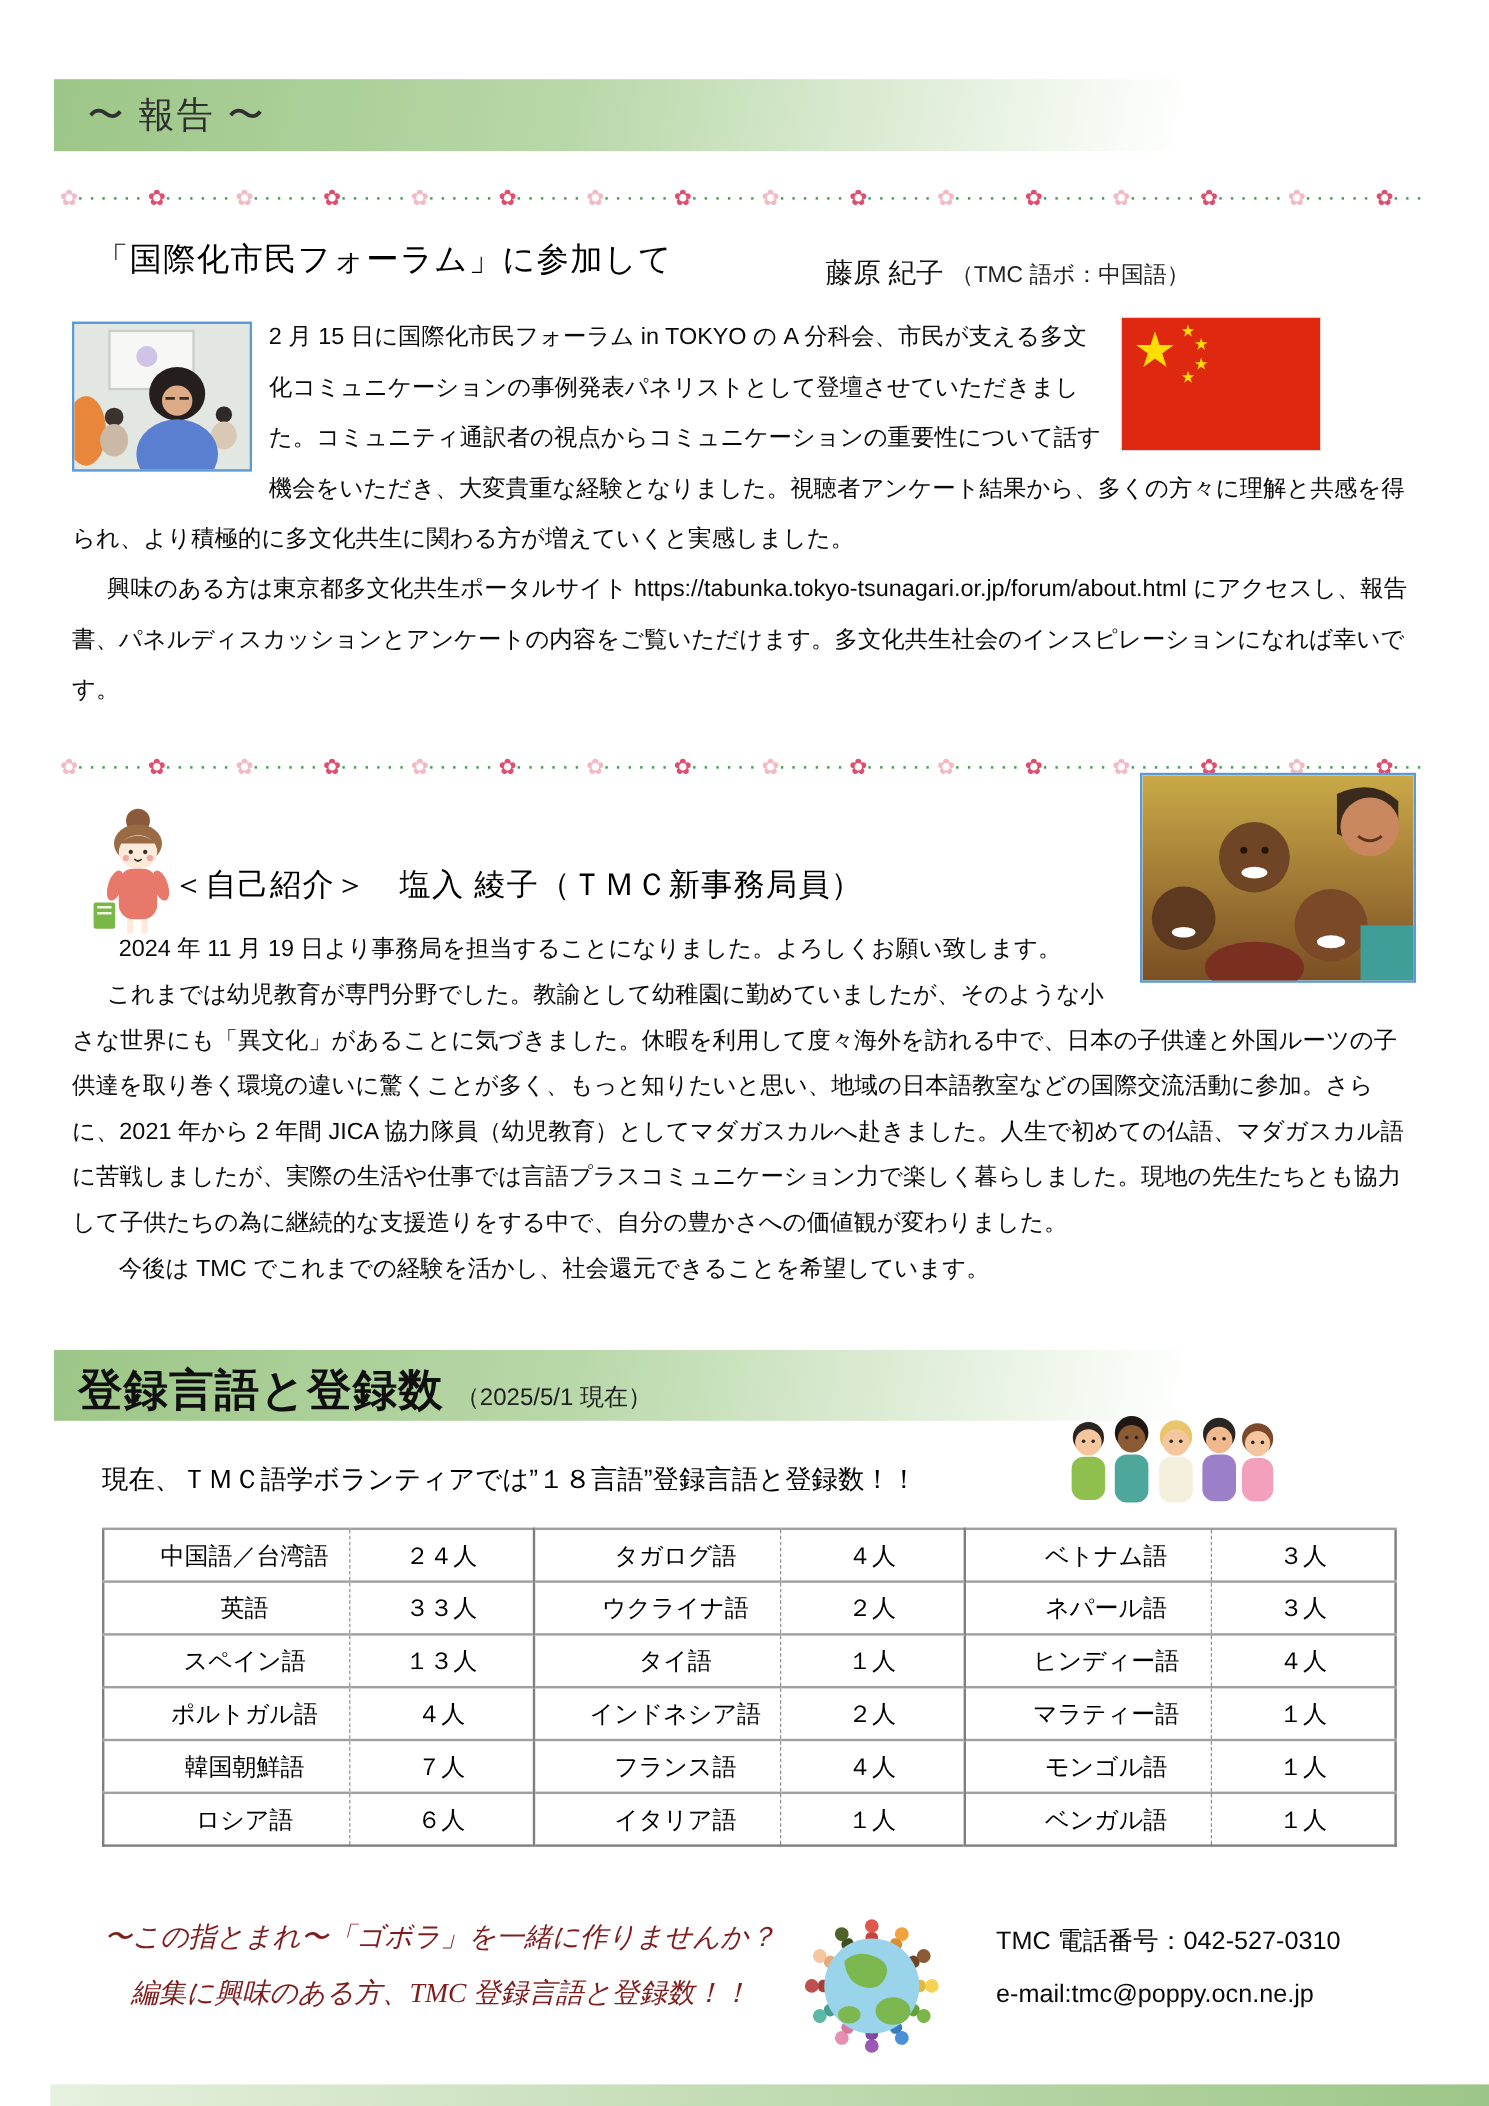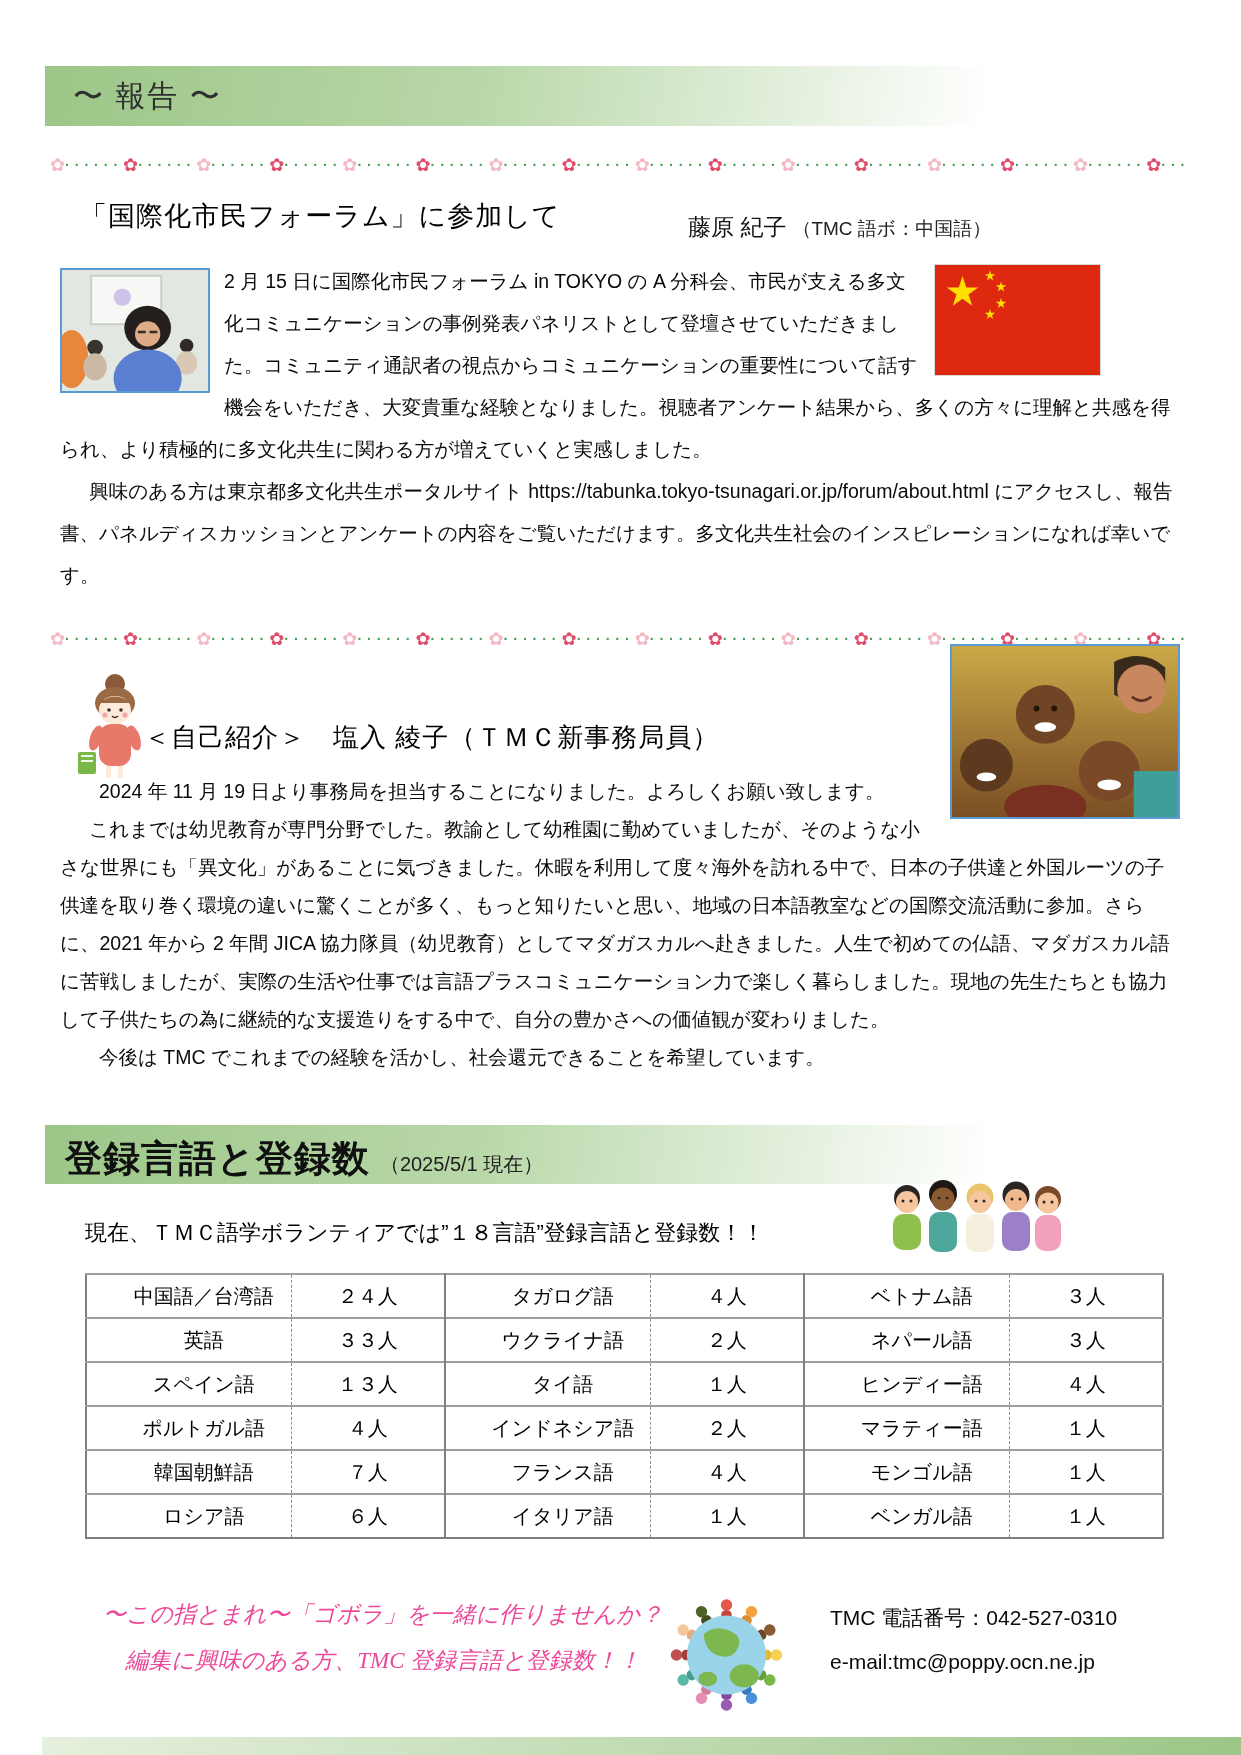--- a/index.html
+++ b/index.html
@@ -60,22 +60,22 @@
   .kids-illustration { position:absolute; left:885px; top:1168px; width:185px; height:95px; }
   .reg-lead { position:absolute; left:85px; top:1218px; font-size:22px; color:#000; }
   .lang-table { position:absolute; left:85px; top:1273px; border-collapse:collapse; table-layout:fixed; width:1077px;
     border:2px solid var(--table-border); }
   .lang-table td { height:44px; text-align:center; vertical-align:middle; font-size:20px; color:#000;
     border-top:2px solid #9f9f9f; }
   .lang-table td.lang { border-right:1px dashed #8f8f8f;padding-left:30px; }
   .lang-table td.count { border-right:2px solid var(--table-border); }
   .lang-table td.count:last-child { border-right:none; }
   
-  .invite-block { position:absolute; left:88px; top:1592px; width:590px; text-align:center;
-    font-family:"Liberation Serif","DejaVu Serif",serif; font-style:italic; font-size:23px; line-height:46px; color:#ec4899; }
+  .invite-block { position:absolute; left:72px; top:1592px; width:590px; text-align:center;
+    font-family:"Liberation Serif","DejaVu Serif",serif; font-style:italic; font-size:23px; line-height:46px; color:#7f1d1d; }
   .earth-illustration { position:absolute; left:664px; top:1580px; width:125px; height:152px; }
   .contact-block { position:absolute; left:830px; top:1596px; font-size:21px; line-height:44px; color:#0a0a0a; }
 </style>
 </head>
 <body>
 
 <div class="page">
 
   <div class="green-bar top-bar">
     <span class="bar-label">〜 報告 〜</span>

